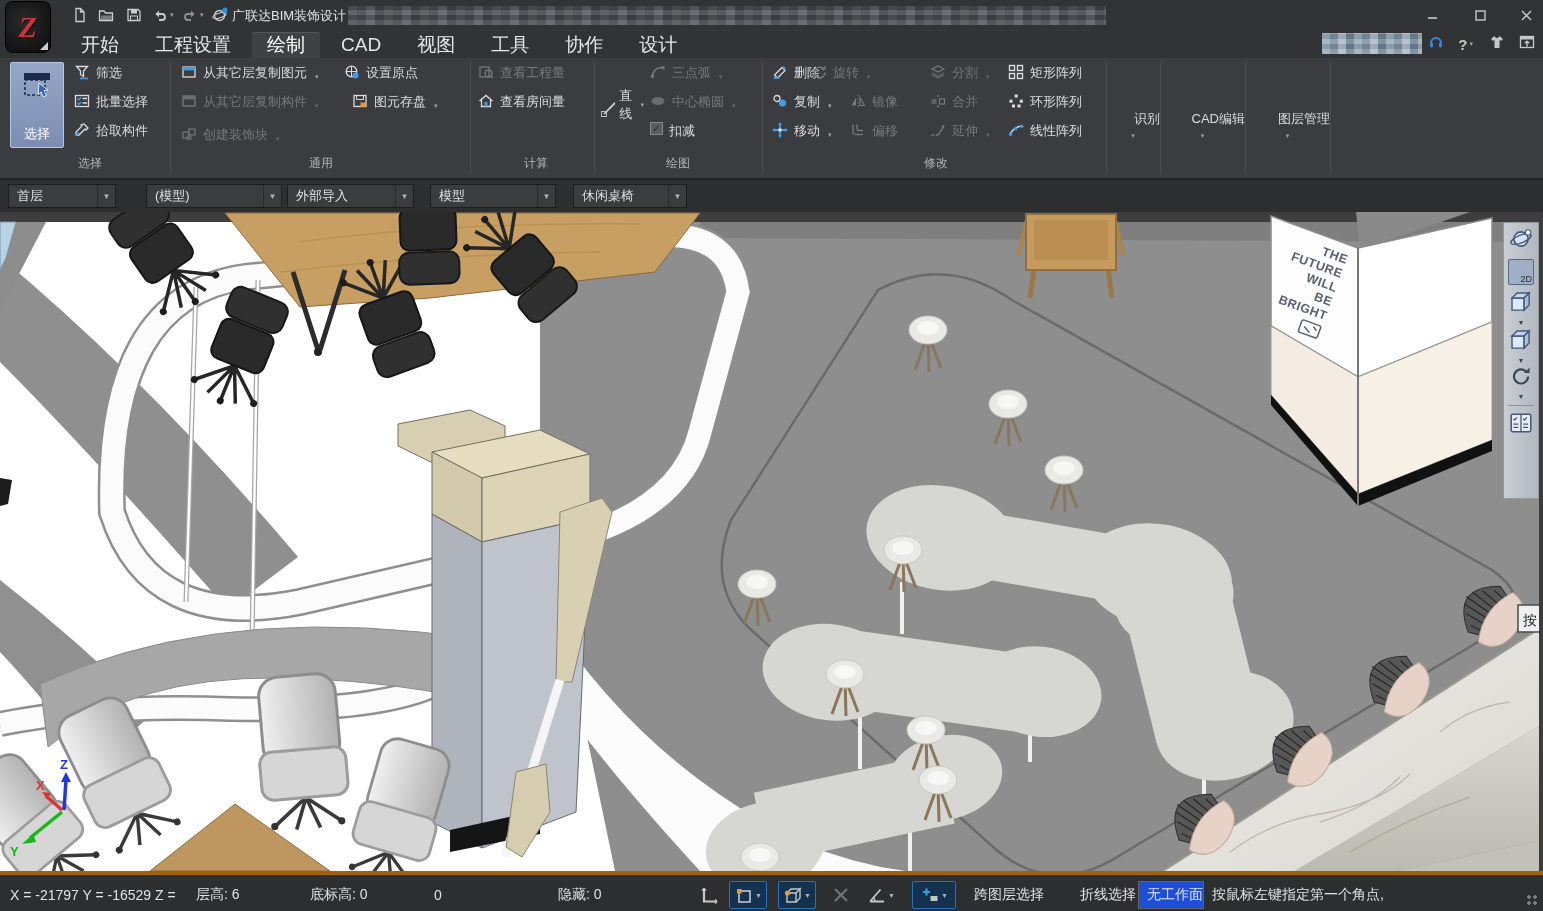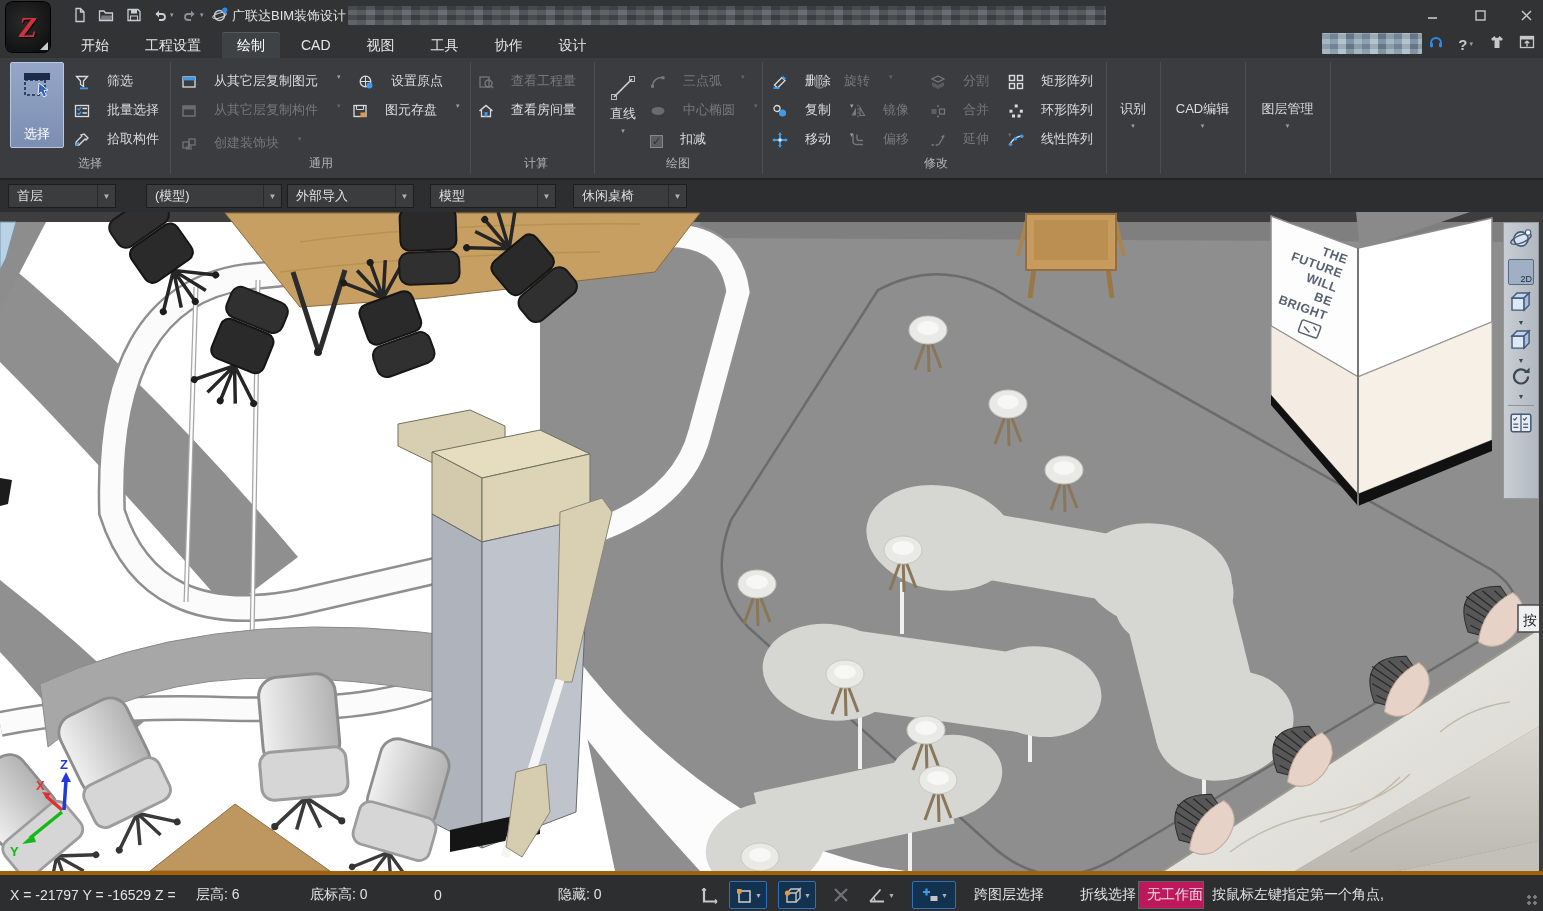--- a/index.html
+++ b/index.html
@@ -18,35 +18,35 @@
   #title-text{position:absolute;left:232px;top:7px;font-size:13px;color:#e4e4e4;white-space:nowrap}
   .mosaic{position:absolute;border-radius:1px;
     background-image:repeating-linear-gradient(0deg,rgba(255,255,255,.08) 0 5px,rgba(0,0,0,.14) 5px 10px),
     repeating-linear-gradient(90deg,#53575b 0 9px,#484c50 9px 18px,#5e6266 18px 27px,#43474b 27px 36px)}
   .mosaic.light{background-image:repeating-linear-gradient(0deg,rgba(255,255,255,.15) 0 5px,rgba(0,0,0,.08) 5px 10px),
     repeating-linear-gradient(90deg,#97a9b9 0 8px,#7b8fa2 8px 16px,#a8b9c6 16px 24px,#6d8193 24px 32px)}
   .winbtn{position:absolute;top:6px;width:30px;height:18px;display:flex;align-items:center;justify-content:center;color:#c8c8c8}
 
   
   #tabrow{position:absolute;left:0;top:30px;width:1543px;height:28px;background:#313335;display:flex;align-items:flex-end;padding-left:66px}
-  .tab{height:26px;line-height:26px;padding:0 15px;margin-right:6px;font-size:14px;color:#e6e6e6;border-radius:3px 3px 0 0}
+  .tab{height:26px;line-height:26px;padding:0 15px;margin-right:6px;font-size:19px;color:#e6e6e6;border-radius:3px 3px 0 0}
   .tab.active{background:#3f4245;color:#fff;box-shadow:inset 0 1px 0 #55585c}
   #tabrow-right{position:absolute;right:8px;top:32px;height:24px;display:flex;align-items:center;gap:14px;color:#c8c8c8}
   #help-q{font-size:15px;color:#c8c8c8;font-weight:bold}
 
   
   #ribbon{position:absolute;left:0;top:58px;width:1543px;height:122px;background:#3a3c3f;border-bottom:2px solid #232323}
-  .rbtn{position:absolute;height:26px;display:flex;align-items:flex-end;gap:17px;font-size:13px;color:#dcdcdc;white-space:nowrap;cursor:default}
+  .rbtn{position:absolute;height:26px;display:flex;align-items:flex-start;gap:6px;font-size:13px;color:#dcdcdc;white-space:nowrap;cursor:default}
   .rbtn svg{flex:none}
   .dis{color:#75787c;--acc:#6a6e72}
   .glabel{position:absolute;top:97px;font-size:12px;color:#b4b4b4;text-align:center;width:90px}
   .vsep{position:absolute;top:4px;height:112px;width:1px;background:#4b4d50}
   #btn-select-big{position:absolute;left:10px;top:4px;width:54px;height:86px;background:linear-gradient(#95a7c8,#7b8eb2);border:1px solid #b9c8e2;border-radius:2px;display:flex;flex-direction:column;align-items:center;justify-content:space-between;padding:8px 0 4px;color:#fff;font-size:13px}
-  #btn-line-big{position:absolute;left:600px;top:4px;width:46px;height:86px;display:flex;flex-direction:column;align-items:center;justify-content:center;gap:4px;color:#dcdcdc;font-size:13px}
-  .tall{position:absolute;top:1px;height:112px;display:flex;flex-direction:column;align-items:center;justify-content:center;gap:4px;font-size:13px;color:#dcdcdc}
+  #btn-line-big{position:absolute;left:600px;top:4px;width:46px;height:86px;display:flex;flex-direction:row;align-items:center;justify-content:center;gap:4px;color:#dcdcdc;font-size:13px}
+  .tall{position:absolute;top:11px;height:112px;display:flex;flex-direction:column;align-items:flex-end;justify-content:center;gap:4px;font-size:13px;color:#dcdcdc}
   .chk{width:13px;height:13px;background:#5a5d60;border:1px solid #85898d;display:inline-flex;align-items:center;justify-content:center;color:#2e2e2e;font-size:11px;font-weight:bold}
 
   
   #selrow{position:absolute;left:0;top:180px;width:1543px;height:32px;background:#2c2e30}
   .dd{position:absolute;top:4px;height:24px;background:#3a3c3e;border:1px solid #1d1d1d;display:flex;align-items:center;color:#e0e0e0;font-size:13px}
   .dd .txt{padding-left:8px;flex:1;overflow:hidden;white-space:nowrap}
   .dd .arr{width:18px;height:100%;display:flex;align-items:center;justify-content:center;color:#b0b0b0;font-size:8px;border-left:1px solid #2a2a2a}
 
   
   #viewport{position:absolute;left:0;top:212px;width:1543px;height:659px;background:#fff}
@@ -56,21 +56,21 @@
   #side-toolbar .divider{width:26px;height:1px;background:#8d939b;margin:4px 0}
   #vp-right-edge{position:absolute;left:1539px;top:0;width:4px;height:659px;background:#3c3c3c}
 
   
   #statusbar{position:absolute;left:0;top:871px;width:1543px;height:40px;background:#2c2e30;border-top:4px solid #a16207;color:#e2e2e2;font-size:14px}
   .sb{position:absolute;top:0;height:40px;display:flex;align-items:center;white-space:nowrap}
   .tog{position:absolute;top:6px;width:30px;height:28px;display:flex;align-items:center;justify-content:center;border:1px solid transparent;border-radius:2px;color:#c6c6c6}
   .tog.on{background:#12324f;border-color:#2d72b8}
   .tog .tcaret{font-size:7px;color:#b0b0b0;margin-left:1px}
   .sbtn{position:absolute;top:6px;height:28px;display:flex;align-items:center;padding:0 8px;color:#e2e2e2}
-  #wp-btn{background:#be185d;border:1px solid #606366;gap:4px}
+  #wp-btn{background:#1d4ed8;border:1px solid #606366;gap:4px}
   #grip{position:absolute;right:6px;bottom:6px;width:10px;height:10px;
     background:radial-gradient(circle 1.5px at 2px 2px,#808080 1.5px,transparent 2px),
     radial-gradient(circle 1.5px at 8px 2px,#808080 1.5px,transparent 2px),
     radial-gradient(circle 1.5px at 2px 8px,#808080 1.5px,transparent 2px),
     radial-gradient(circle 1.5px at 8px 8px,#808080 1.5px,transparent 2px)}
 </style>
 </head>
 <body>
 
 <svg width="0" height="0" style="position:absolute">
@@ -401,21 +401,21 @@
         <span>从其它层复制构件</span>
         <span class="caret" style="color:#666">▾</span>
       </div>
     <div class="rbtn dis" style="left:181px;top:68px">
         <svg width="16" height="16">
           <use href="#sym-blk"></use>
         </svg>
         <span>创建装饰块</span>
         <span class="caret" style="color:#666">▾</span>
       </div>
-    <div class="rbtn" style="left:358px;top:6px">
+    <div class="rbtn" style="left:344px;top:6px">
         <svg width="16" height="16">
           <use href="#sym-org"></use>
         </svg>
         <span>设置原点</span>
       </div>
     <div class="rbtn" style="left:352px;top:35px">
         <svg width="16" height="16">
           <use href="#sym-dsk"></use>
         </svg>
         <span>图元存盘</span>

